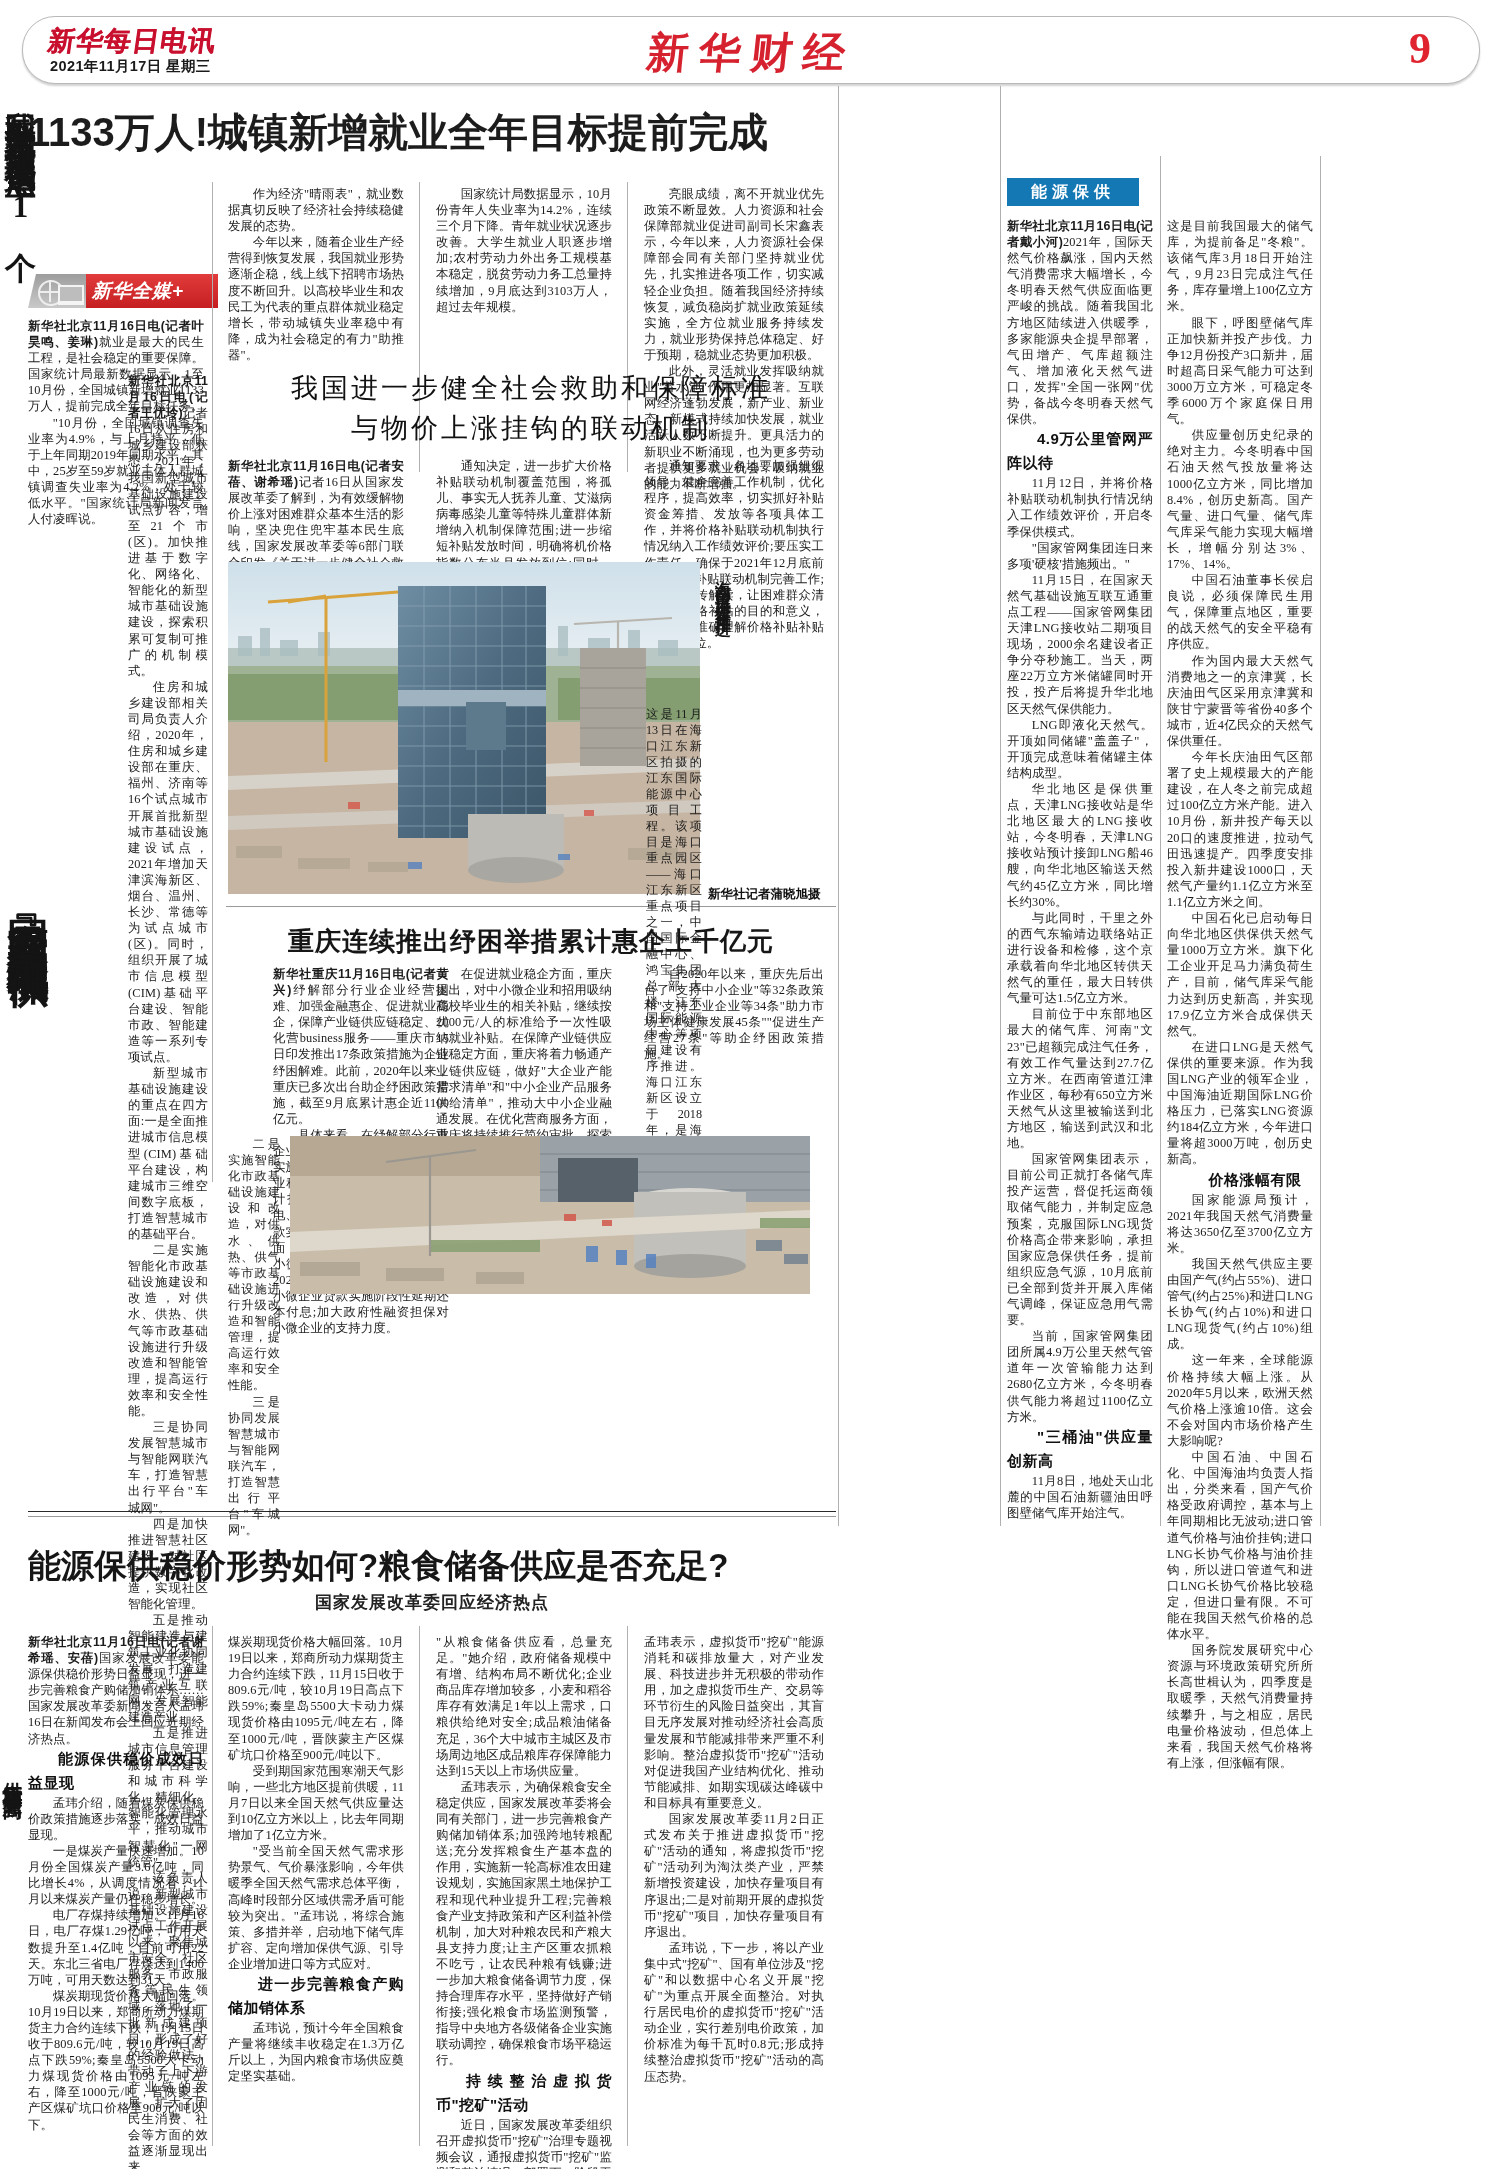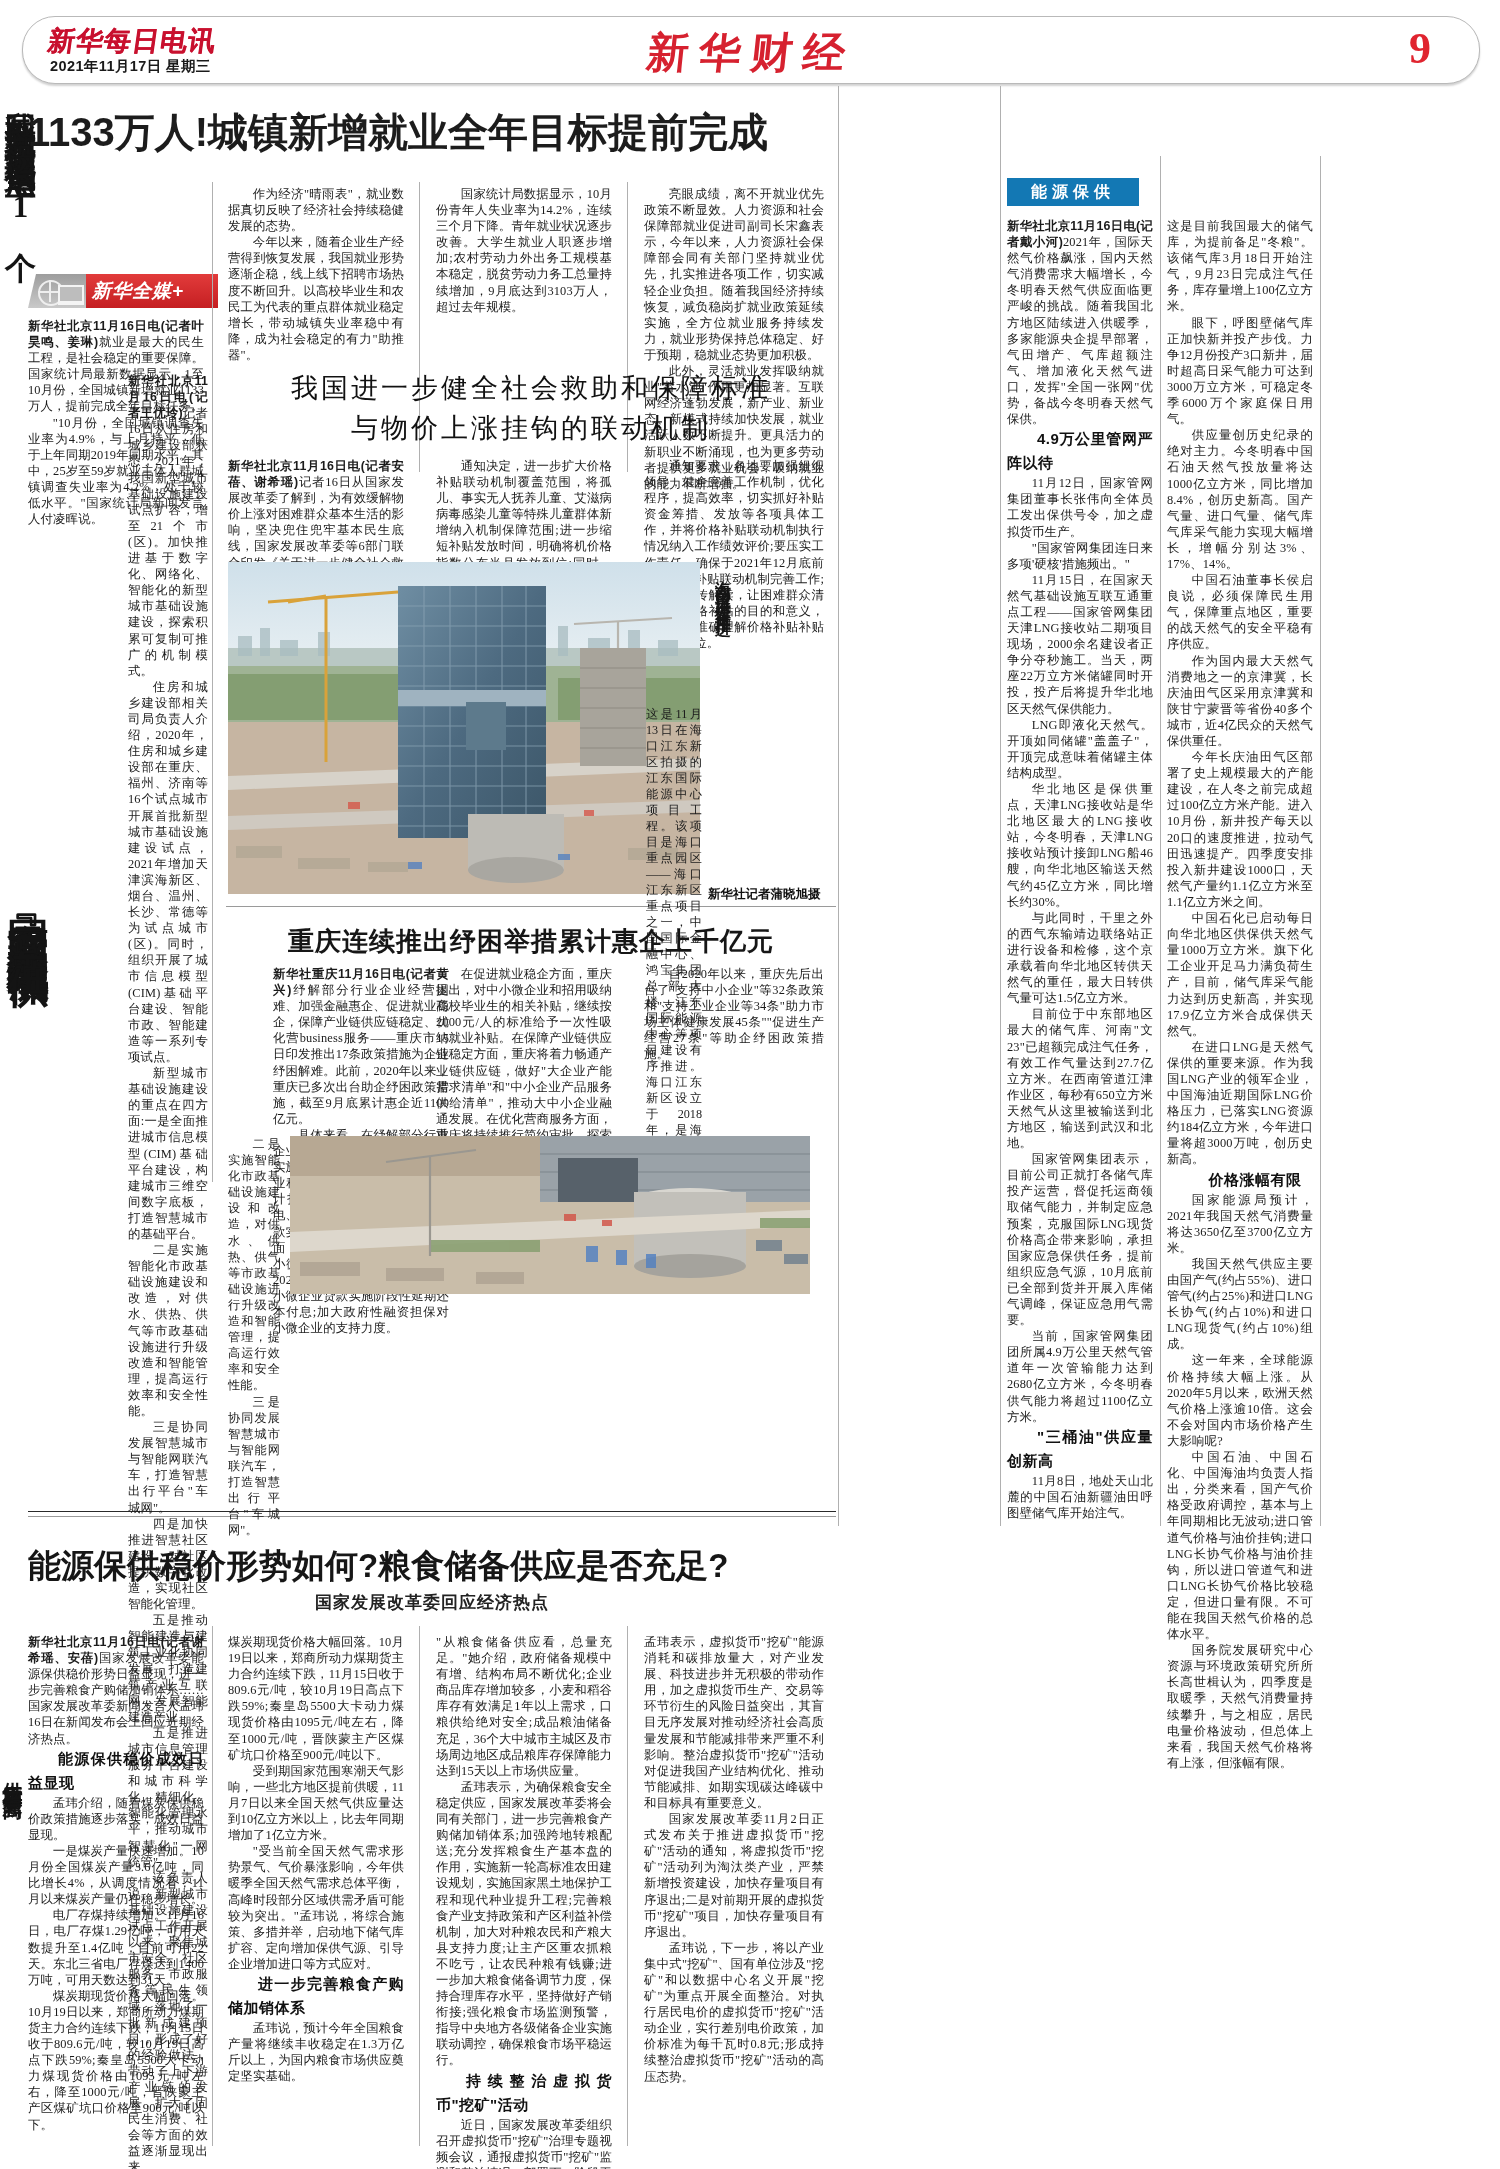--- a/index.html
+++ b/index.html
@@ -439,21 +439,21 @@
     <p class="noind">孟玮表示，虚拟货币"挖矿"能源消耗和碳排放量大，对产业发展、科技进步并无积极的带动作用，加之虚拟货币生产、交易等环节衍生的风险日益突出，其盲目无序发展对推动经济社会高质量发展和节能减排带来严重不利影响。整治虚拟货币"挖矿"活动对促进我国产业结构优化、推动节能减排、如期实现碳达峰碳中和目标具有重要意义。</p>
     <p>国家发展改革委11月2日正式发布关于推进虚拟货币"挖矿"活动的通知，将虚拟货币"挖矿"活动列为淘汰类产业，严禁新增投资建设，加快存量项目有序退出;二是对前期开展的虚拟货币"挖矿"项目，加快存量项目有序退出。</p>
     <p>孟玮说，下一步，将以产业集中式"挖矿"、国有单位涉及"挖矿"和以数据中心名义开展"挖矿"为重点开展全面整治。对执行居民电价的虚拟货币"挖矿"活动企业，实行差别电价政策，加价标准为每千瓦时0.8元;形成持续整治虚拟货币"挖矿"活动的高压态势。</p>
   </div>
 
   <div class="badge-energy">能源保供</div>
 
   <div class="col" style="left:1007px;top:132px;width:146px;">
     <p class="noind"><span class="lead">新华社北京11月16日电(记者戴小河)</span><span>2021年，国际天然气价格飙涨，国内天然气消费需求大幅增长，今冬明春天然气供应面临更严峻的挑战。随着我国北方地区陆续进入供暖季，多家能源央企提早部署，气田增产、气库超额注气、增加液化天然气进口，发挥"全国一张网"优势，备战今冬明春天然气保供。</span></p>
     <p class="sub-h">4.9万公里管网严阵以待</p>
-    <p>11月12日，国家管网集团董事长张伟向全体员工发出保供号令，加之虚拟货币生产。</p>
+    <p>11月12日，并将价格补贴联动机制执行情况纳入工作绩效评价，开启冬季保供模式。</p>
     <p>"国家管网集团连日来多项'硬核'措施频出。"</p>
     <p>11月15日，在国家天然气基础设施互联互通重点工程——国家管网集团天津LNG接收站二期项目现场，2000余名建设者正争分夺秒施工。当天，两座22万立方米储罐同时开投，投产后将提升华北地区天然气保供能力。</p>
     <p>LNG即液化天然气。开顶如同储罐"盖盖子"，开顶完成意味着储罐主体结构成型。</p>
     <p>华北地区是保供重点，天津LNG接收站是华北地区最大的LNG接收站，今冬明春，天津LNG接收站预计接卸LNG船46艘，向华北地区输送天然气约45亿立方米，同比增长约30%。</p>
     <p>与此同时，干里之外的西气东输靖边联络站正进行设备和检修，这个京承载着向华北地区转供天然气的重任，最大日转供气量可达1.5亿立方米。</p>
     <p>目前位于中东部地区最大的储气库、河南"文23"已超额完成注气任务，有效工作气量达到27.7亿立方米。在西南管道江津作业区，每秒有650立方米天然气从这里被输送到北方地区，输送到武汉和北地。</p>
     <p>国家管网集团表示，目前公司正就打各储气库投产运营，督促托运商领取储气能力，并制定应急预案，克服国际LNG现货价格高企带来影响，承担国家应急保供任务，提前组织应急气源，10月底前已全部到货并开展入库储气调峰，保证应急用气需要。</p>
     <p>当前，国家管网集团团所属4.9万公里天然气管道年一次管输能力达到2680亿立方米，今冬明春供气能力将超过1100亿立方米。</p>
     <p class="sub-h">"三桶油"供应量创新高</p>
     <p>11月8日，地处天山北麓的中国石油新疆油田呼图壁储气库开始注气。</p>

